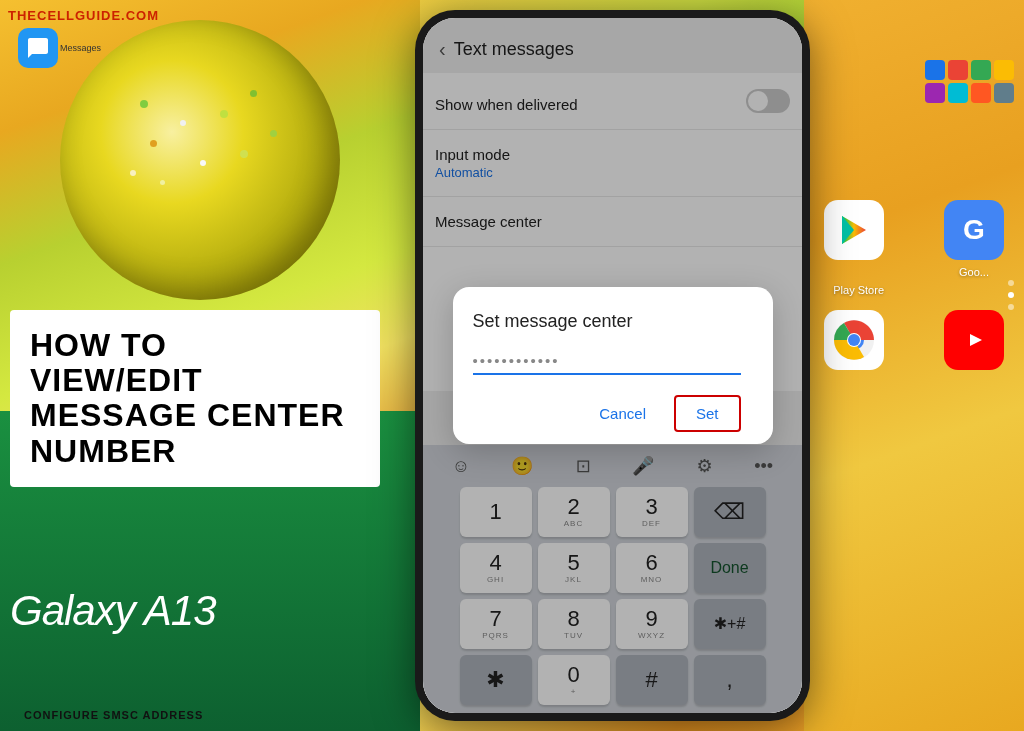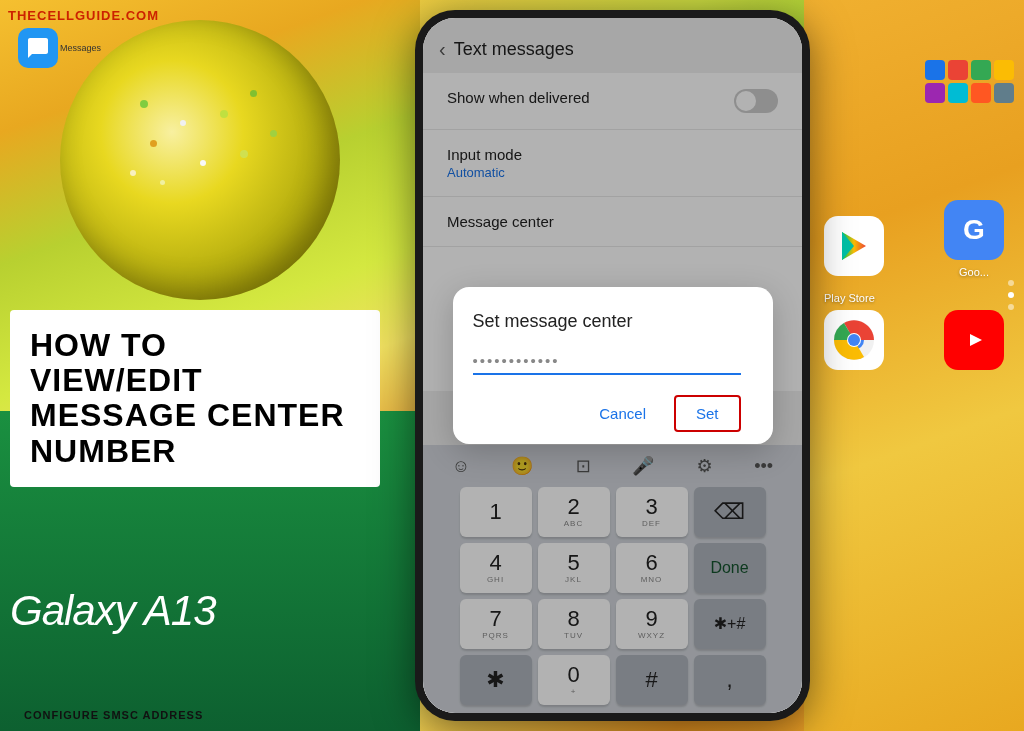--- a/index.html
+++ b/index.html
@@ -147,25 +147,25 @@
       font-weight: 400;
     }
 
     .settings-items {
       background: white;
       margin: 4px 0;
       flex: 1;
     }
 
     .settings-item {
-      padding: 16px 24px;
+      padding: 16px 12px;
       border-bottom: 1px solid #e8e8e8;
       display: flex;
       justify-content: space-between;
-      align-items: flex-start;
+      align-items: flex-end;
     }
 
     .settings-item-label {
       font-size: 15px;
       color: #222;
     }
 
     .settings-item-sub {
       font-size: 13px;
       color: #1a73e8;
@@ -398,21 +398,21 @@
     <div style="width:20px;height:20px;border-radius:4px;background:#1a73e8;"></div>
     <div style="width:20px;height:20px;border-radius:4px;background:#ea4335;"></div>
     <div style="width:20px;height:20px;border-radius:4px;background:#34a853;"></div>
     <div style="width:20px;height:20px;border-radius:4px;background:#fbbc04;"></div>
     <div style="width:20px;height:20px;border-radius:4px;background:#9c27b0;"></div>
     <div style="width:20px;height:20px;border-radius:4px;background:#00bcd4;"></div>
     <div style="width:20px;height:20px;border-radius:4px;background:#ff5722;"></div>
     <div style="width:20px;height:20px;border-radius:4px;background:#607d8b;"></div>
   </div>
 
-  <div style="position:absolute;top:200px;left:20px;display:flex;flex-direction:column;align-items:flex-start;gap:16px;margin-top:16px;">
+  <div style="position:absolute;top:200px;left:20px;display:flex;flex-direction:column;align-items:flex-end;gap:24px;">
     <div style="width:60px;height:60px;border-radius:14px;background:white;display:flex;align-items:center;justify-content:center;">
       <svg width="36" height="36" viewBox="0 0 36 36">
         <path d="M6 4l24 14-24 14V4z" fill="url(#pg)"></path>
         <defs>
           <linearGradient id="pg" x1="0" y1="0" x2="1" y2="0">
             <stop offset="0%" stop-color="#00c853"></stop>
             <stop offset="50%" stop-color="#fbbc04"></stop>
             <stop offset="100%" stop-color="#ea4335"></stop>
           </linearGradient>
         </defs>

